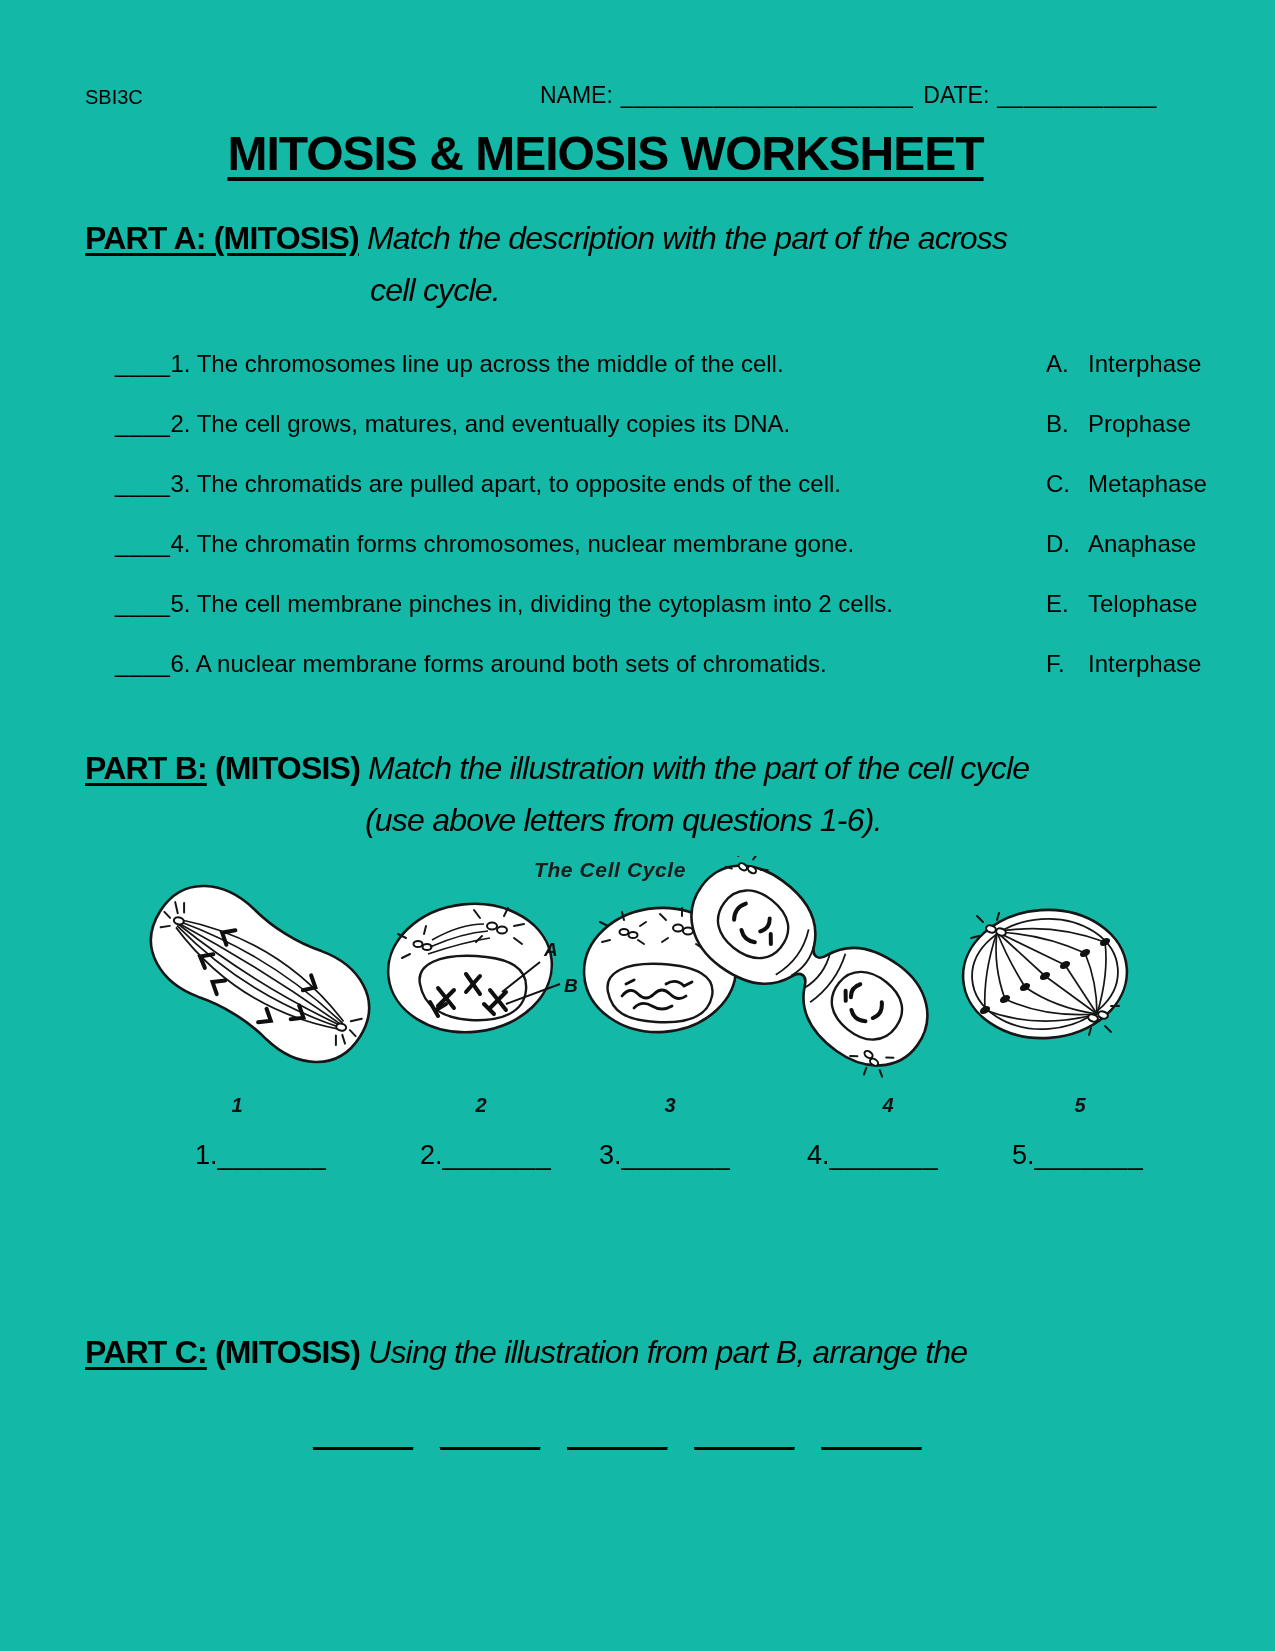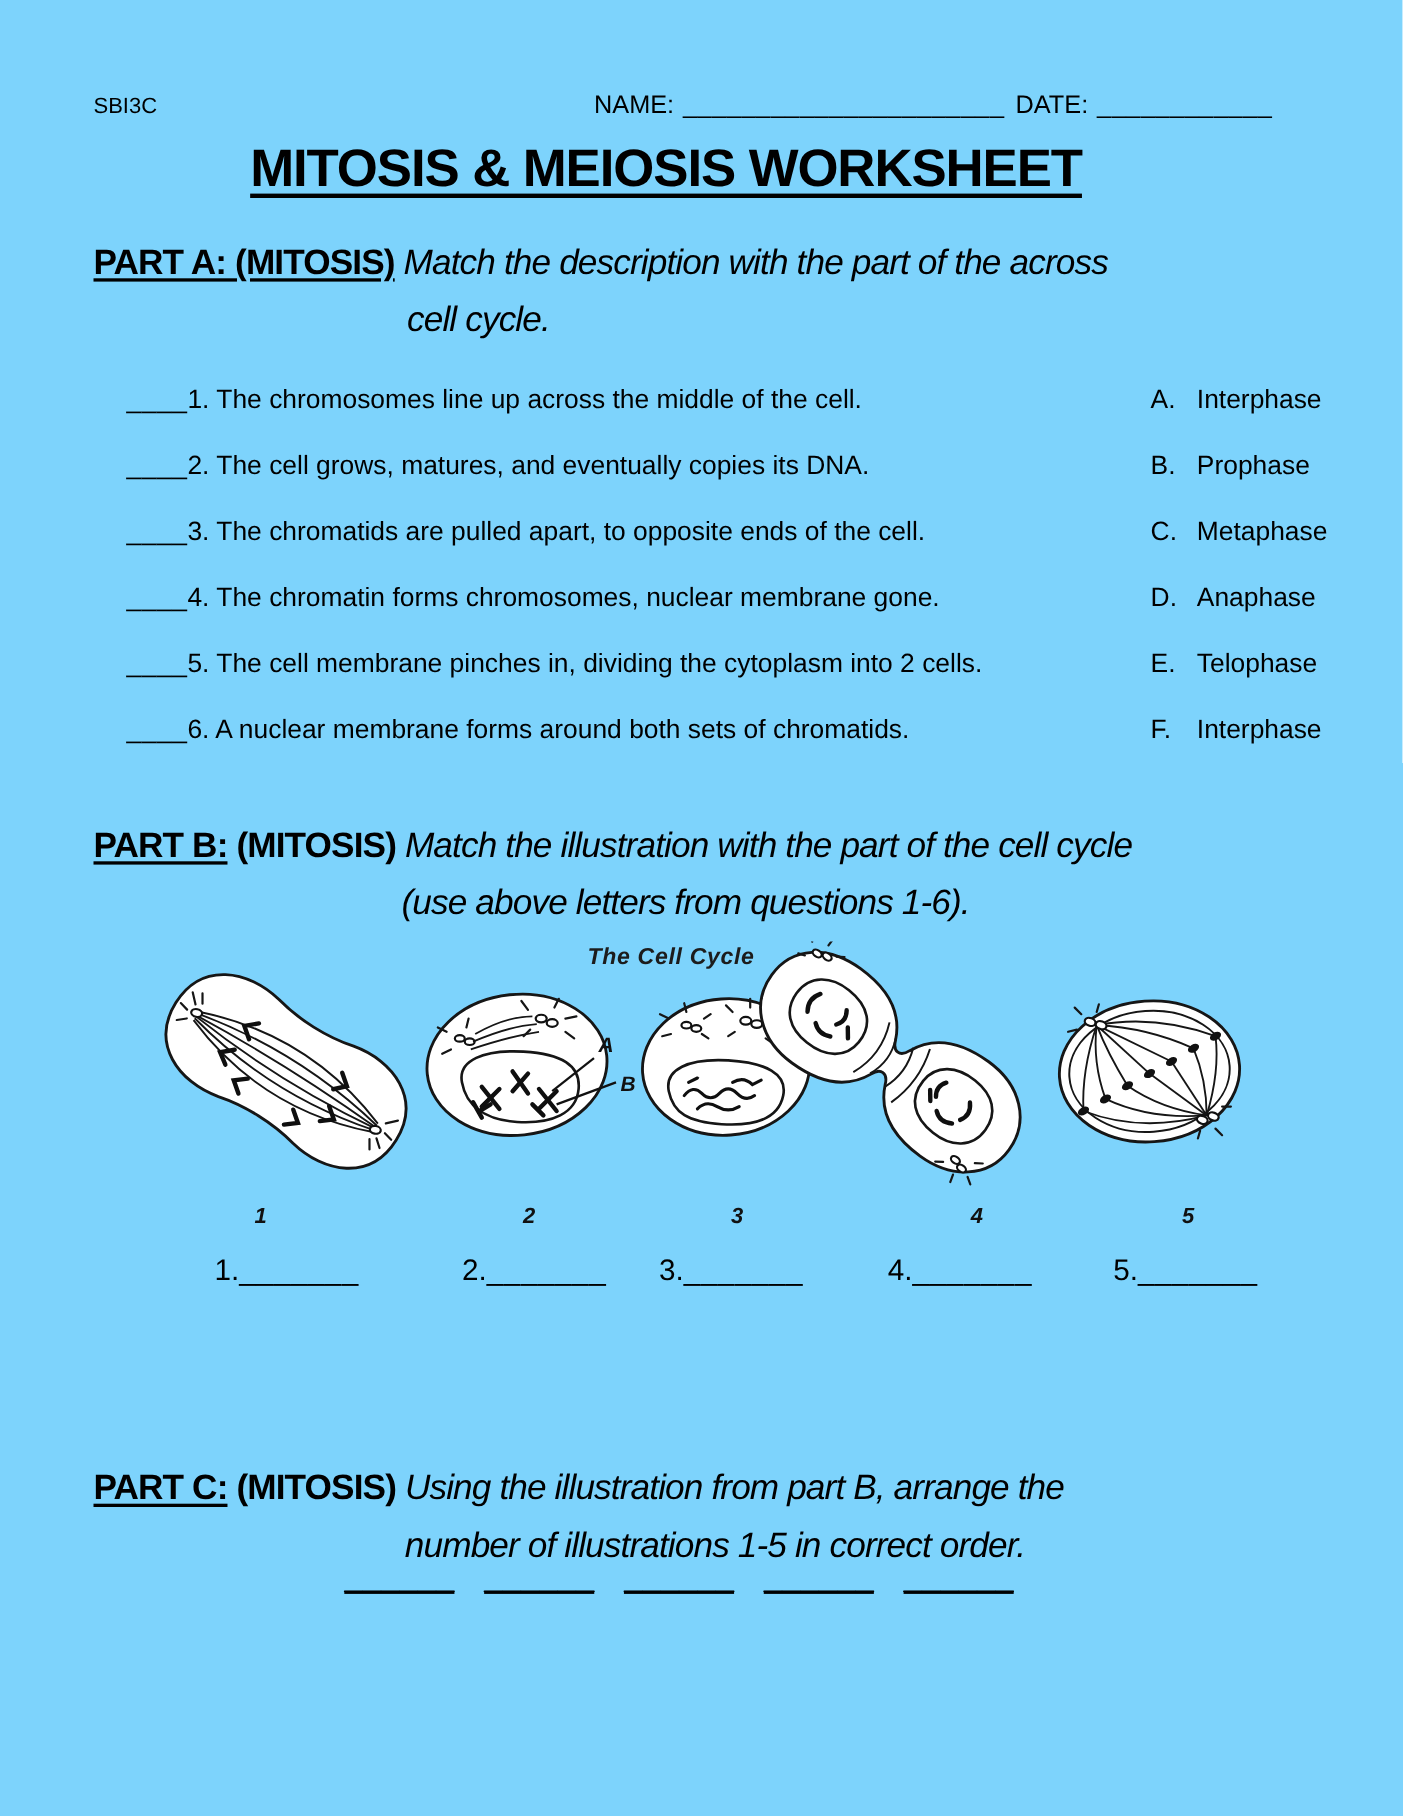--- a/index.html
+++ b/index.html
@@ -1,19 +1,19 @@
 <!DOCTYPE html>
 <html><head>
 <meta charset="utf-8">
 <style>
   * { margin:0; padding:0; box-sizing:border-box; }
   html,body { background:#ffffff; }
   .page {
     position:relative; width:1275px; height:1651px; margin:0 auto;
-    background:#7dd3fc; color:#000;
+    background:#14b8a6; color:#000;
     font-family:"Liberation Sans", sans-serif; overflow:hidden;
   }
   .course { position:absolute; top:86px; left:85px; font-size:20px; }
   .namedate { position:absolute; top:82px; left:540px; font-size:23px; white-space:nowrap; }
   .namedate .lbl { margin-right:8px; }
   .namedate .blank { margin-right:10px; letter-spacing:0.5px; }
   .title { position:absolute; top:126px; left:0; width:100%; text-align:center;
            font-size:48px; font-weight:bold; letter-spacing:-1px; transform:translateX(-32px); }
   .title span { text-decoration:underline; text-decoration-thickness:4px; text-underline-offset:7px; }
 
@@ -305,21 +305,20 @@
   <div class="pb-answers">
     <span class="ans" style="left:195px"><span>1.</span><span class="blank">_______</span></span>
     <span class="ans" style="left:420px"><span>2.</span><span class="blank">_______</span></span>
     <span class="ans" style="left:599px"><span>3.</span><span class="blank">_______</span></span>
     <span class="ans" style="left:807px"><span>4.</span><span class="blank">_______</span></span>
     <span class="ans" style="left:1012px"><span>5.</span><span class="blank">_______</span></span>
   </div>
 
   <div class="heading h-partc">
     <div class="line1"><span class="hu">PART C:</span> <span class="hb">(MITOSIS)</span> <span class="hi">Using the illustration from part B, arrange the</span></div>
-    <div class="line2"><span class="hi">number of illustrations 1-5 in correct order.</span></div>
   </div>
 
   <div class="pc-blanks">
     <span>______</span>
     <span>______</span>
     <span>______</span>
     <span>______</span>
     <span>______</span>
   </div>
 

